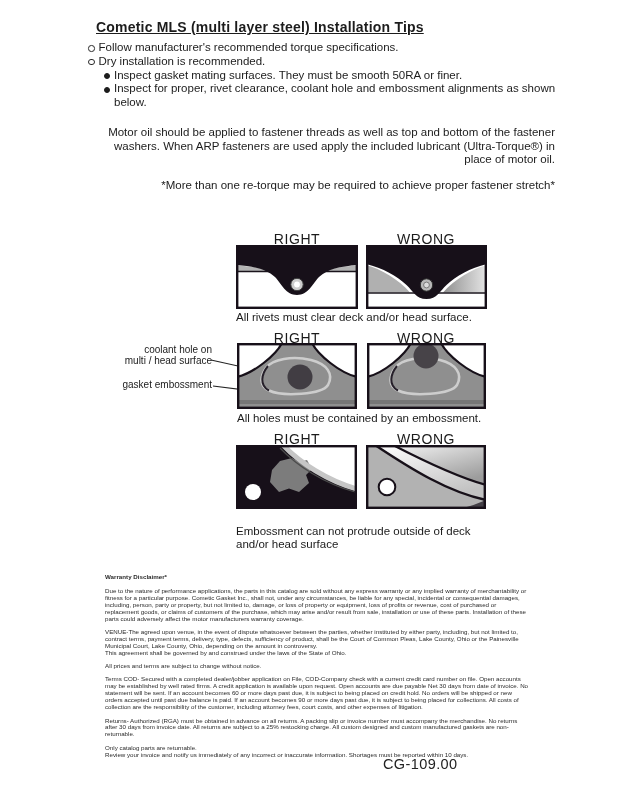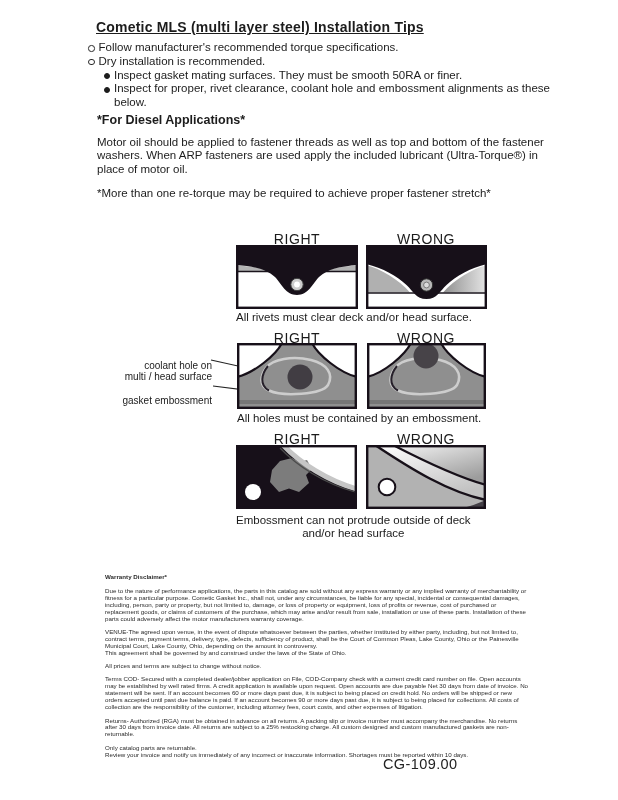--- a/index.html
+++ b/index.html
@@ -8,25 +8,25 @@
   .title{position:absolute;left:96px;top:19px;font-size:14px;font-weight:bold;
          text-decoration:underline;letter-spacing:.2px;}
   .tips{position:absolute;left:88px;top:41px;width:480px;font-size:11.5px;line-height:13.8px;}
   .brow{display:flex;align-items:flex-start;}
   .brow .mk{flex:0 0 auto;width:4.5px;height:4.5px;border:1px solid #2a2a2a;border-radius:50%;
             margin:4px 4px 0 0;}
   .brow.sub{margin-left:16px;}
   .brow.sub .mk{background:#1c1c1c;border-color:#1c1c1c;width:4px;height:4px;margin-top:4.5px;}
   .diesel{position:absolute;left:97px;top:114px;width:458px;font-size:11.5px;line-height:13.6px;}
   .diesel h2{font-size:12.5px;margin:0 0 8px 0;}
-  .diesel p{margin:0 0 11px 0;}
+  .diesel p{margin:12px 0 11px 0;text-align:right;}
   .dlabel{position:absolute;width:122px;text-align:center;font-size:14px;letter-spacing:.6px;color:#1b1b1b;}
   .dbox{position:absolute;}
   .cap{position:absolute;font-size:11.5px;line-height:12.5px;color:#1b1b1b;}
-  .anno{position:absolute;width:104px;text-align:right;font-size:10px;line-height:11px;color:#1b1b1b;margin-top:16px;}
+  .anno{position:absolute;width:104px;text-align:right;font-size:10px;line-height:11px;color:#1b1b1b;}
   .anno span{display:block;}
   .legal{position:absolute;left:105px;top:574px;width:426px;font-size:6.2px;line-height:6.9px;color:#2a2a2a;}
   .legal .lh{font-weight:bold;margin:0 0 7px 0;}
   .legal p{margin:0 0 6.5px 0;}
   .legal p.tight{margin:0;}
   .footer-code{position:absolute;left:383px;top:756px;font-size:14.5px;letter-spacing:.4px;color:#222;}
   svg{display:block;}
 </style>
 </head>
 <body>
@@ -43,26 +43,25 @@
     <div class="brow">
       <span class="mk"></span>
       <span>Dry installation is recommended.</span>
     </div>
     <div class="brow sub">
       <span class="mk"></span>
       <span>Inspect gasket mating surfaces.  They must be smooth 50RA or finer.</span>
     </div>
     <div class="brow sub">
       <span class="mk"></span>
-      <span>Inspect for proper, rivet clearance, coolant hole and embossment alignments as these below.</span>
+      <span>Inspect for proper, rivet clearance, coolant hole and embossment alignments as shown below.</span>
     </div>
   </div>
 
   <div class="diesel">
-    <h2>*For Diesel Applications*</h2>
     <p>Motor oil should be applied to fastener threads as well as top and bottom of the fastener washers. When ARP fasteners are used apply the included lubricant (Ultra-Torque®) in place of motor oil.</p>
     <p>*More than one re-torque may be required to achieve proper fastener stretch*</p>
   </div>
 
   <div class="dlabel" style="left:236px;top:231px;">RIGHT</div>
   <div class="dlabel" style="left:365px;top:231px;">WRONG</div>
 
   <div class="dbox" style="left:236px;top:245px;">
     <svg width="122" height="64" viewBox="0 0 122 64">
       <rect width="122" height="64" fill="#ffffff"></rect>
@@ -176,21 +175,21 @@
       <path d="M27,0 H120 V40 C88,31 54,14 27,0 Z" fill="url(#gtr)"></path>
       <path d="M27,0 C54,14 88,31 120,40 L120,55 C82,47 45,24 9,1 L9,0 Z" fill="url(#gbd)"></path>
       <path d="M27,0 C54,14 88,31 120,40" fill="none" stroke="#171019" stroke-width="2.2"></path>
       <path d="M9,0 C45,24 82,47 120,55" fill="none" stroke="#171019" stroke-width="2.4"></path>
       <path d="M120,55 V64 H94 C103,61.5 112,58.5 120,55 Z" fill="#444047"></path>
       <circle cx="21" cy="42" r="8.3" fill="#ffffff" stroke="#171019" stroke-width="2"></circle>
       <rect x="1.2" y="1.2" width="117.6" height="61.6" fill="none" stroke="#171019" stroke-width="2.4"></rect>
     </svg>
   </div>
 
-  <div class="cap" style="left:236px;top:514px;text-align:center;">
+  <div class="cap" style="left:236px;top:525px;">
     <span style="display:block">Embossment can not protrude outside of deck</span>
     <span style="display:block">and/or head surface</span>
   </div>
 
   <div class="legal">
     <p class="lh">Warranty Disclaimer*</p>
     <p>Due to the nature of performance applications, the parts in this catalog are sold without any express warranty or any implied warranty of merchantability or fitness for a particular purpose.  Cometic Gasket Inc., shall not, under any circumstances, be liable for any special, incidental or consequential damages, including, person, party or property, but not limited to, damage, or loss of property or equipment, loss of profits or revenue, cost of purchased or replacement goods, or claims of customers of the purchase, which may arise and/or result from sale, installation or use of these parts.  Installation of these parts could adversely affect the motor manufacturers warranty coverage.</p>
     <p class="tight">VENUE-The agreed upon venue, in the event of dispute whatsoever between the parties, whether instituted by either party, including, but not limited to, contract terms, payment terms, delivery, type, defects, sufficiency of product, shall be the Court of Common Pleas, Lake County, Ohio or the Painesville Municipal Court, Lake County, Ohio, depending on the amount in controversy.</p>
     <p>This agreement shall be governed by and construed under the laws of the State of Ohio.</p>
     <p>All prices and terms are subject to change without notice.</p>

